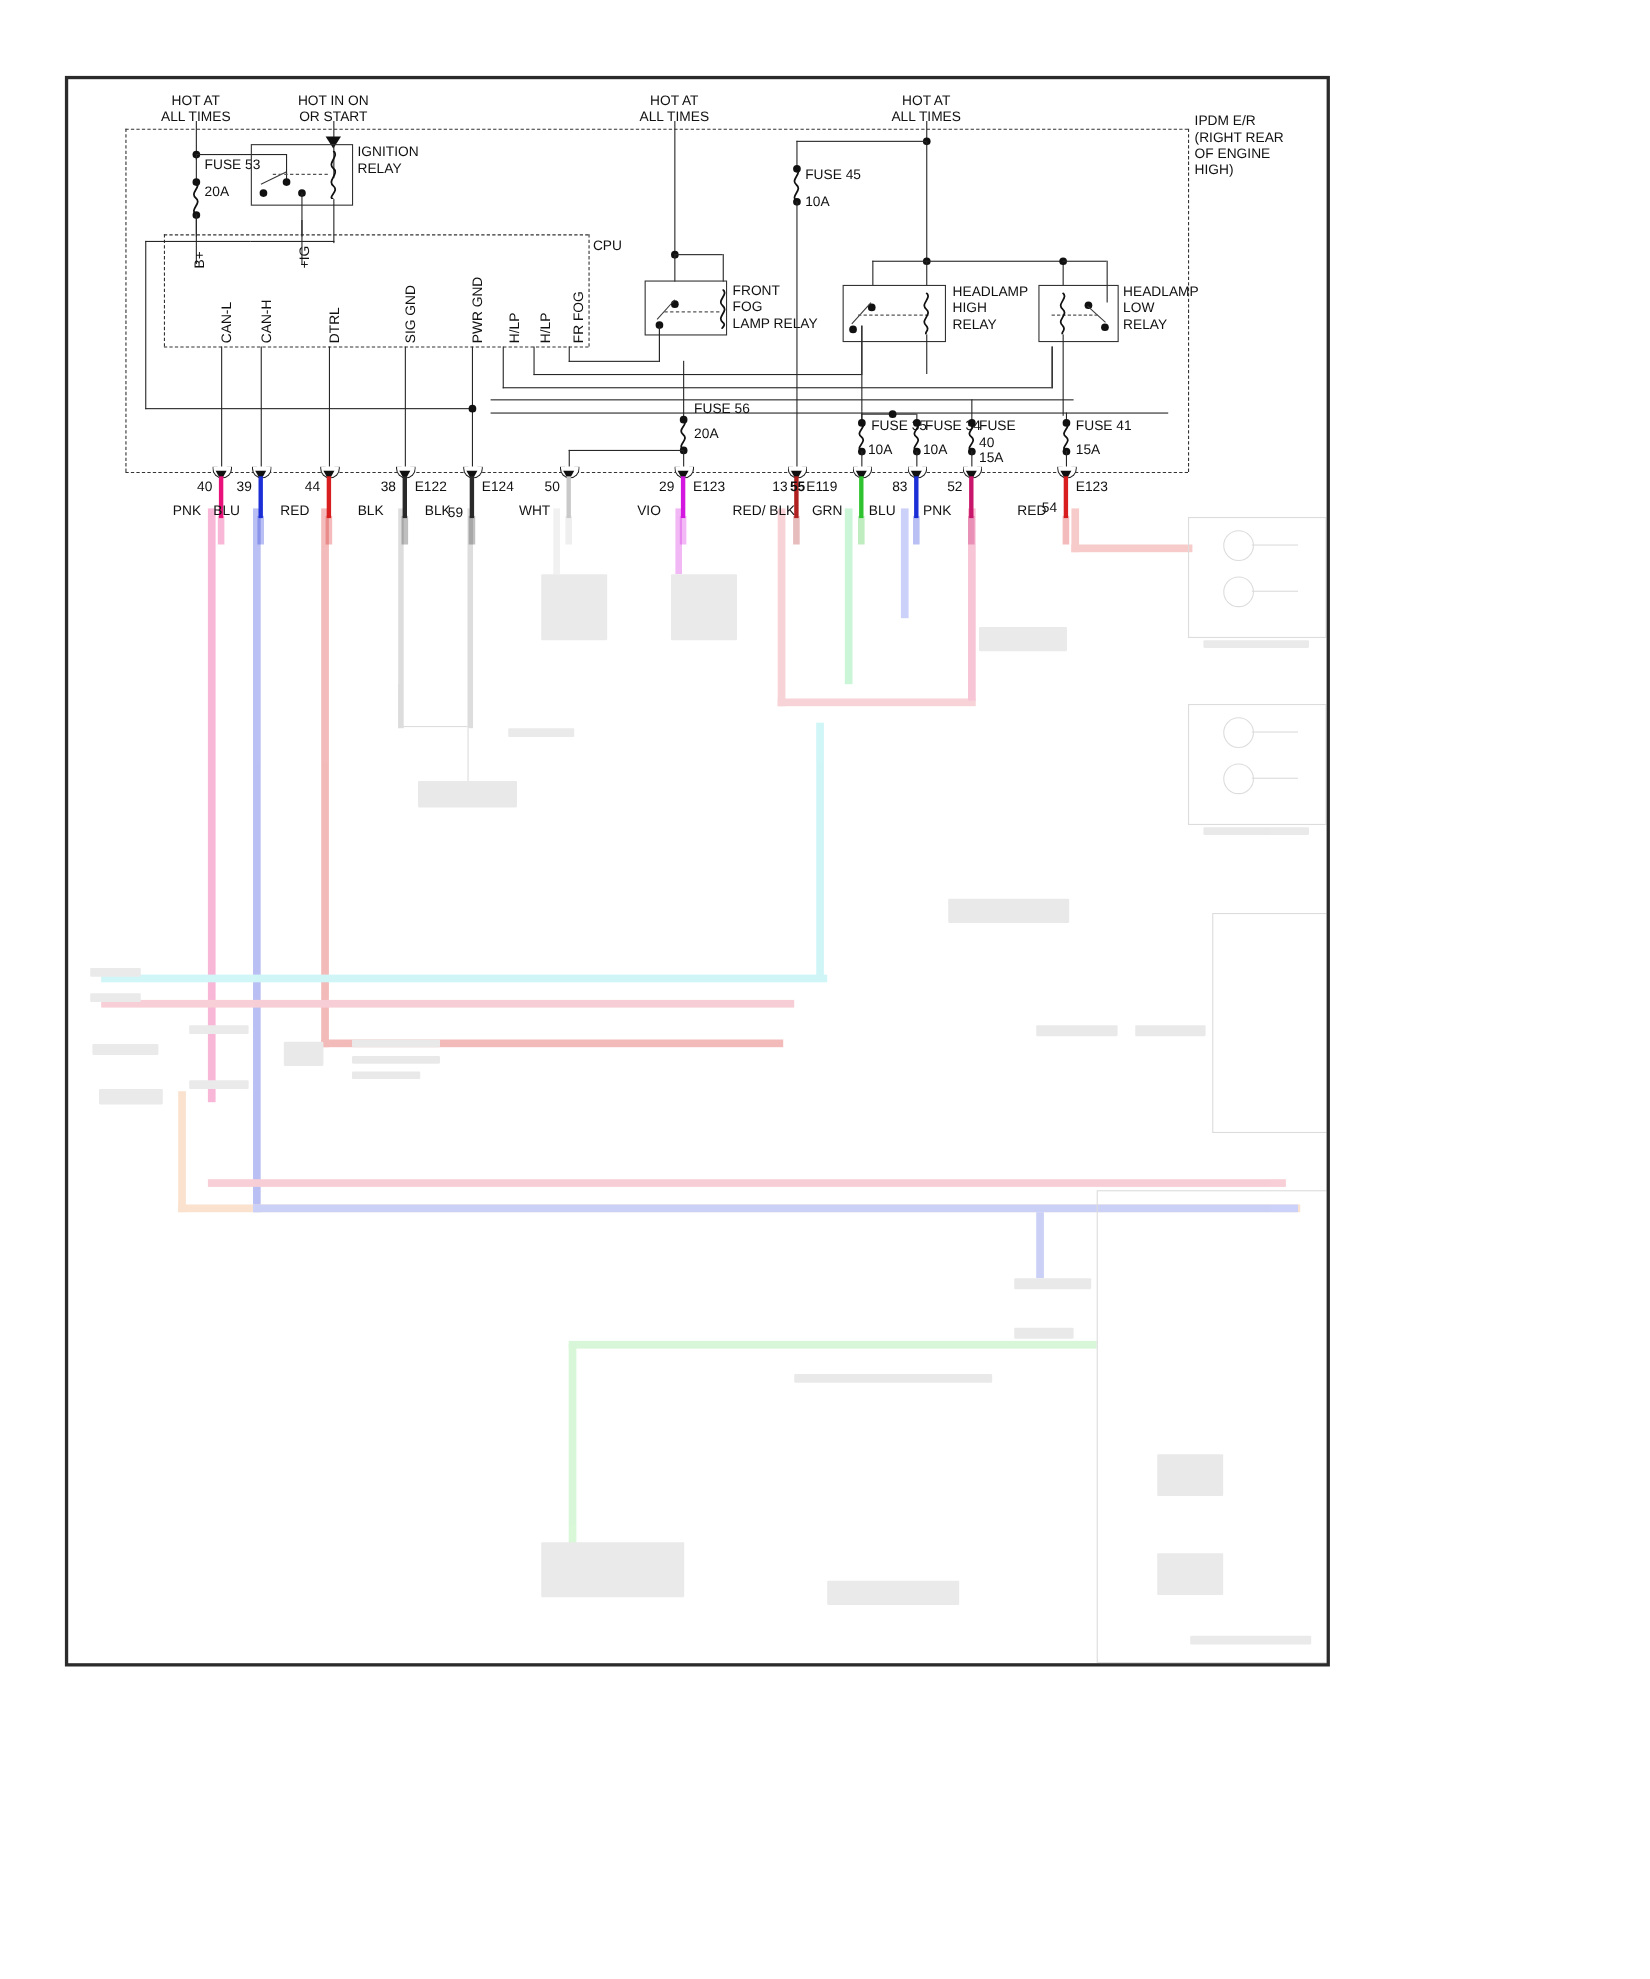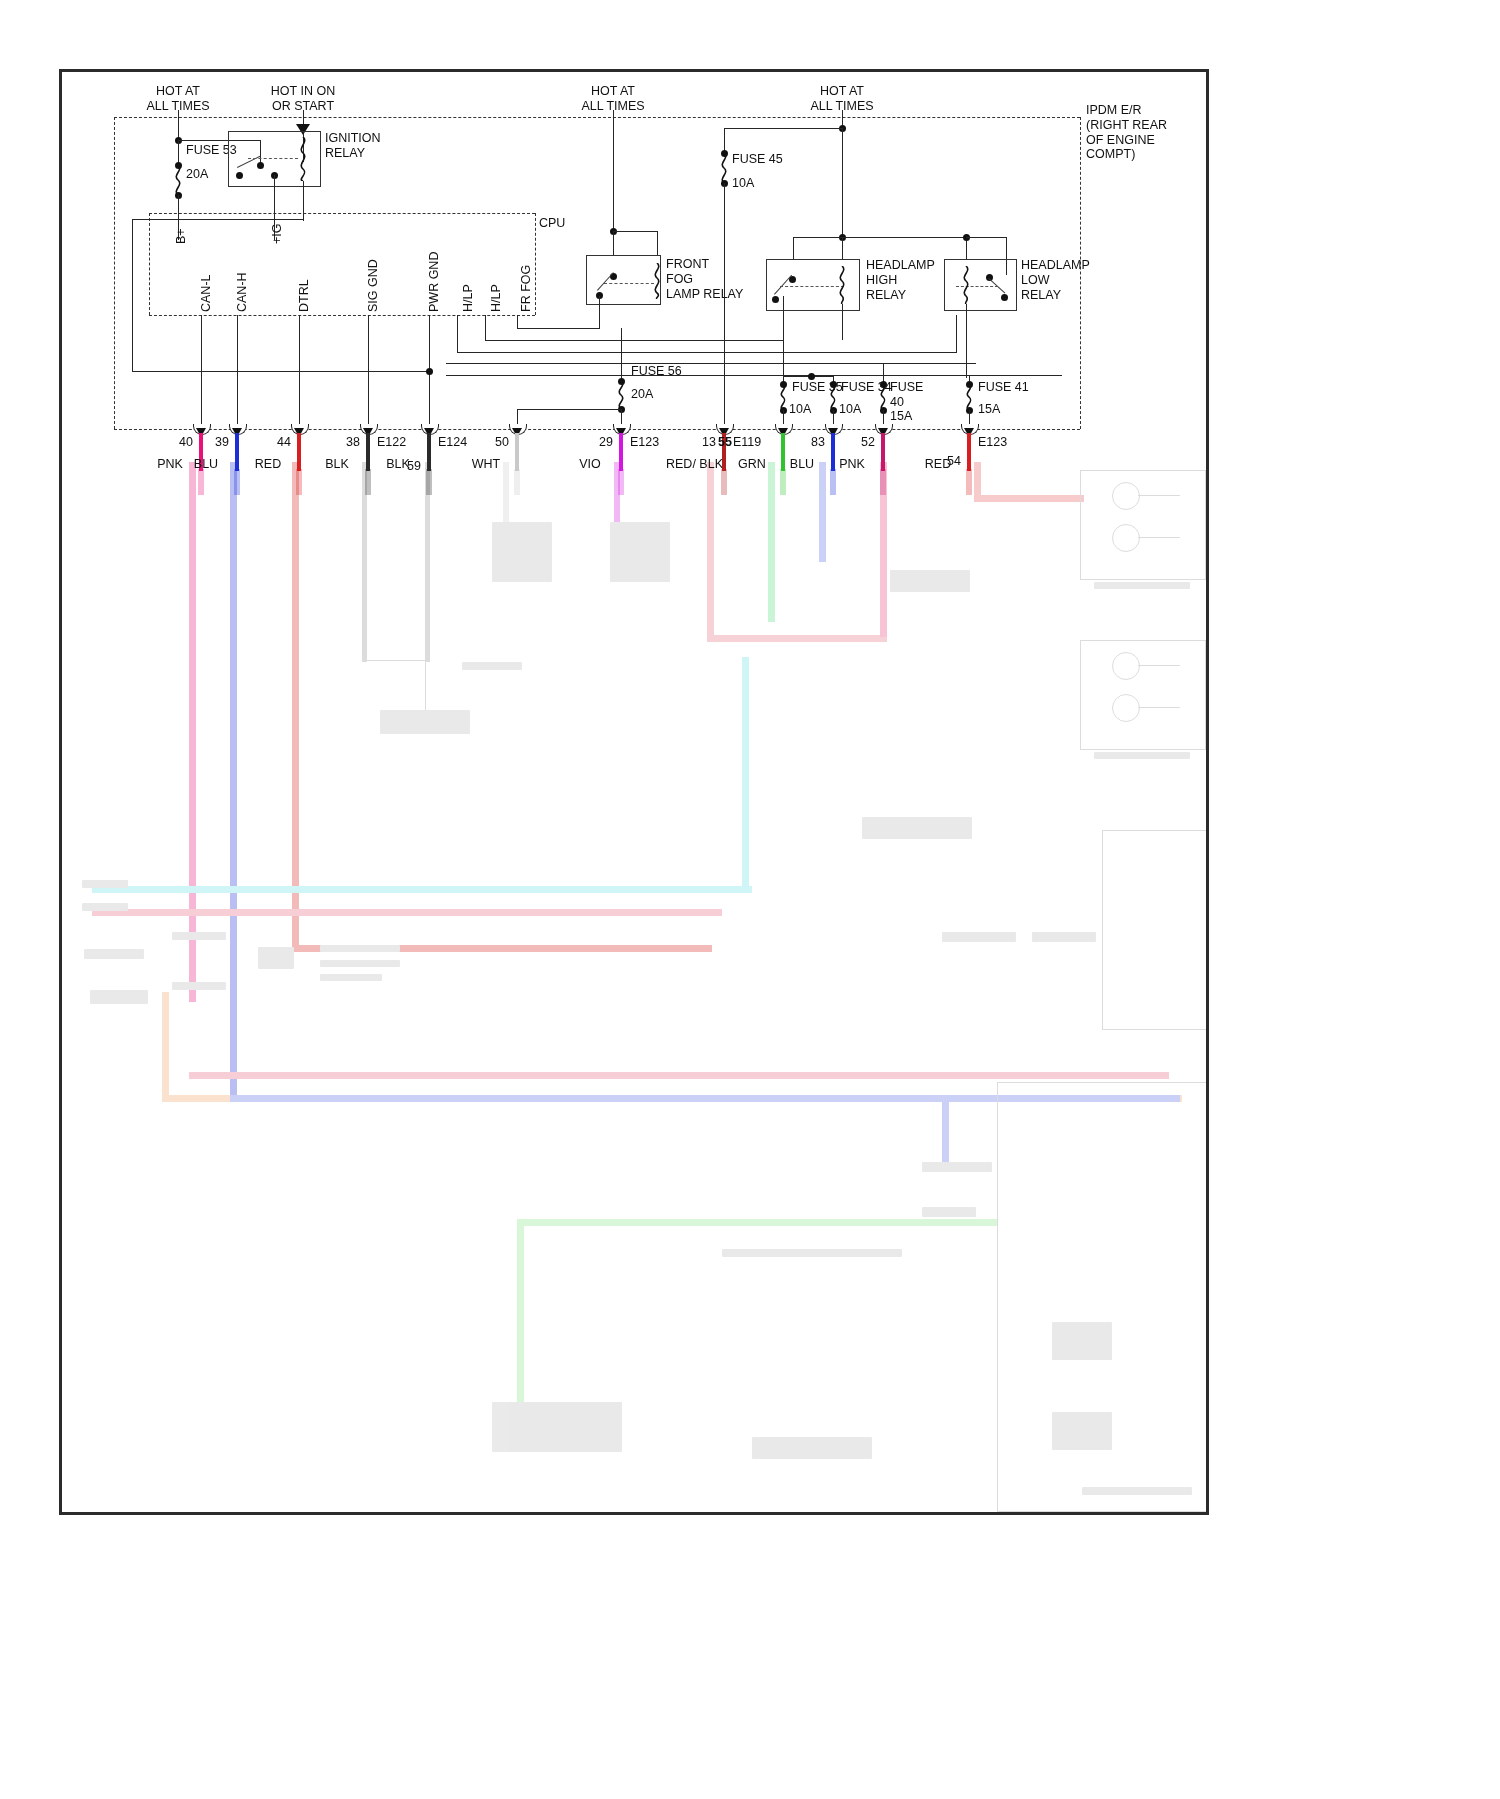--- a/index.html
+++ b/index.html
@@ -151,21 +151,21 @@
   <div class="lbl c b" style="left:792px;top:84px;width:100px;">HOT AT
 ALL TIMES</div>
 
   <div class="dash-h" style="left:114px;top:117px;width:966px;"></div>
   <div class="dash-v" style="left:114px;top:117px;height:312px;"></div>
   <div class="dash-v" style="left:1080px;top:117px;height:312px;"></div>
   <div class="dash-h" style="left:114px;top:429px;width:966px;"></div>
   <div class="lbl" style="left:1086px;top:103px;">IPDM E/R
 (RIGHT REAR
 OF ENGINE
-COMPT)</div>
+HIGH)</div>
 
   <div class="vl" style="left:178px;top:110px;height:35px;"></div>
   <div class="dot" style="left:175px;top:137px;"></div>
   <div class="hl" style="left:178px;top:140px;width:82px;"></div>
   <div class="vl" style="left:260px;top:140px;height:26px;"></div>
   <div class="vl" style="left:178px;top:140px;height:25px;"></div>
   <div class="dot" style="left:175px;top:162px;"></div>
   <div class="fuse" style="left:172px;top:165px;">
     <svg width="12" height="30" viewBox="0 0 12 30">
         <path d="M6 0 C 12 5, 0 10, 6 15 C 12 20, 0 25, 6 30" stroke="#111" stroke-width="1.6" fill="none"></path>

